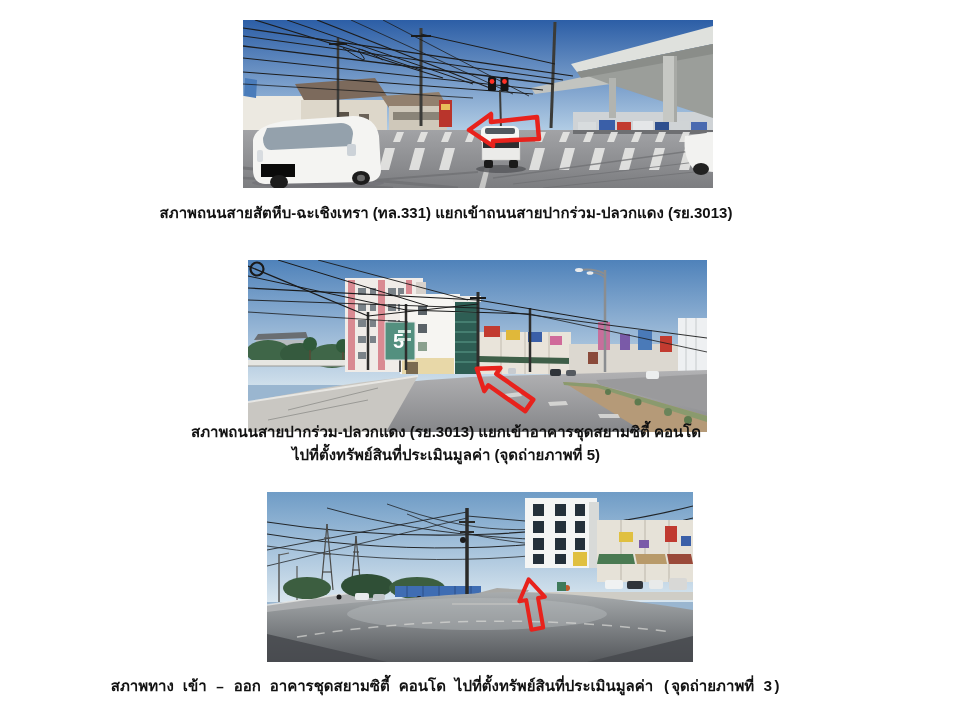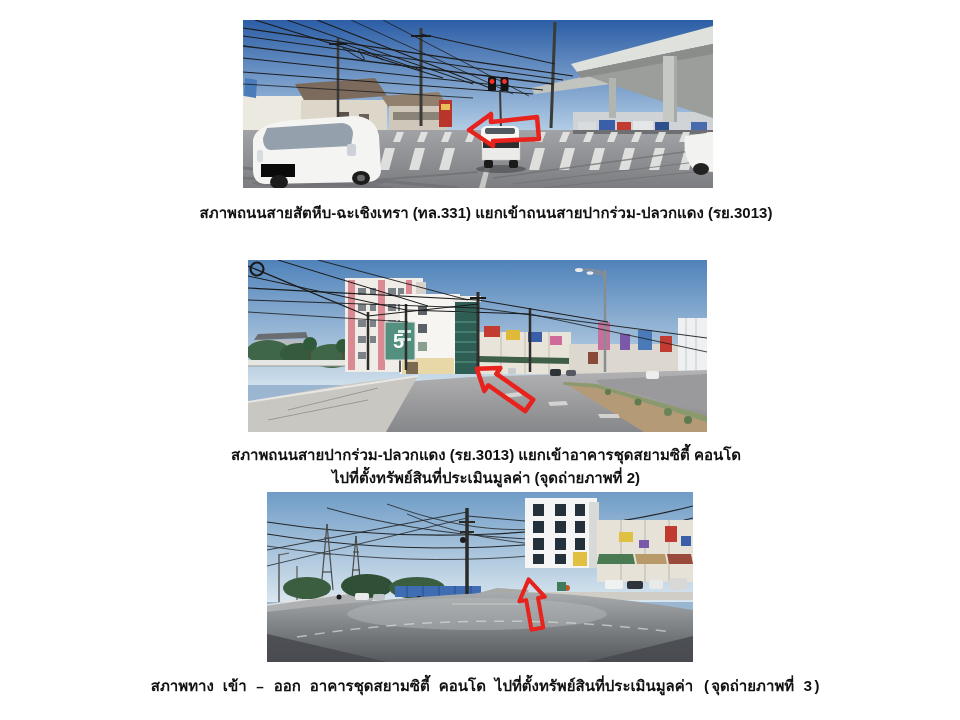--- a/index.html
+++ b/index.html
@@ -4,26 +4,26 @@
 <style>
   html,body{margin:0;padding:0;}
   body{
     width:960px;height:720px;position:relative;background:#ffffff;overflow:hidden;
     font-family:"Liberation Sans","DejaVu Sans",sans-serif;
   }
   .photo{position:absolute;margin:0;padding:0;overflow:hidden;background:#9ab6d0;}
   .photo svg{display:block;width:100%;height:100%;}
   .caption{
     position:absolute;left:0;width:892px;text-align:center;
-    font-weight:bold;font-size:15px;line-height:23px;color:#111;margin-left:40px;
+    font-weight:bold;font-size:15px;line-height:23px;color:#111;
   }
   #photo1{left:243px;top:20px;width:470px;height:168px;}
   #cap1{top:201px;}
   #photo2{left:248px;top:260px;width:459px;height:172px;}
-  #cap2{top:443px;}
+  #cap2{top:420px;}
   #photo3{left:267px;top:492px;width:426px;height:170px;}
   #cap3{top:676px;font-family:Liberation Mono, monospace;}
 </style>
 </head>
 <body>
 
 <figure class="photo" id="photo1">
 <svg viewBox="0 0 470 168" preserveAspectRatio="none">
   <defs>
     <linearGradient id="sky1" x1="0" y1="0" x2="0" y2="1">
@@ -344,21 +344,21 @@
   </g>
 
   <g transform="translate(255,127) rotate(35)">
     <polygon points="-32,0 -13,-14 -13,-7 32,-7 32,7 -13,7 -13,14" fill="none" stroke="#e8221c" stroke-width="4.5" stroke-linejoin="round"></polygon>
   </g>
 </svg>
 </figure>
 
 <div class="caption" id="cap2">
   <div>สภาพถนนสายปากร่วม-ปลวกแดง (รย.3013) แยกเข้าอาคารชุดสยามซิตี้ คอนโด</div>
-  <div>ไปที่ตั้งทรัพย์สินที่ประเมินมูลค่า (จุดถ่ายภาพที่ 2)</div>
+  <div>ไปที่ตั้งทรัพย์สินที่ประเมินมูลค่า (จุดถ่ายภาพที่ 5)</div>
 </div>
 
 <figure class="photo" id="photo3">
 <svg viewBox="0 0 426 170" preserveAspectRatio="none">
   <defs>
     <linearGradient id="sky3" x1="0" y1="0" x2="0" y2="1">
       <stop offset="0" stop-color="#6f9cc6"></stop>
           <stop offset="1" stop-color="#d9e6ef"></stop>
     </linearGradient>
     <linearGradient id="road3" x1="0" y1="0" x2="0" y2="1">

